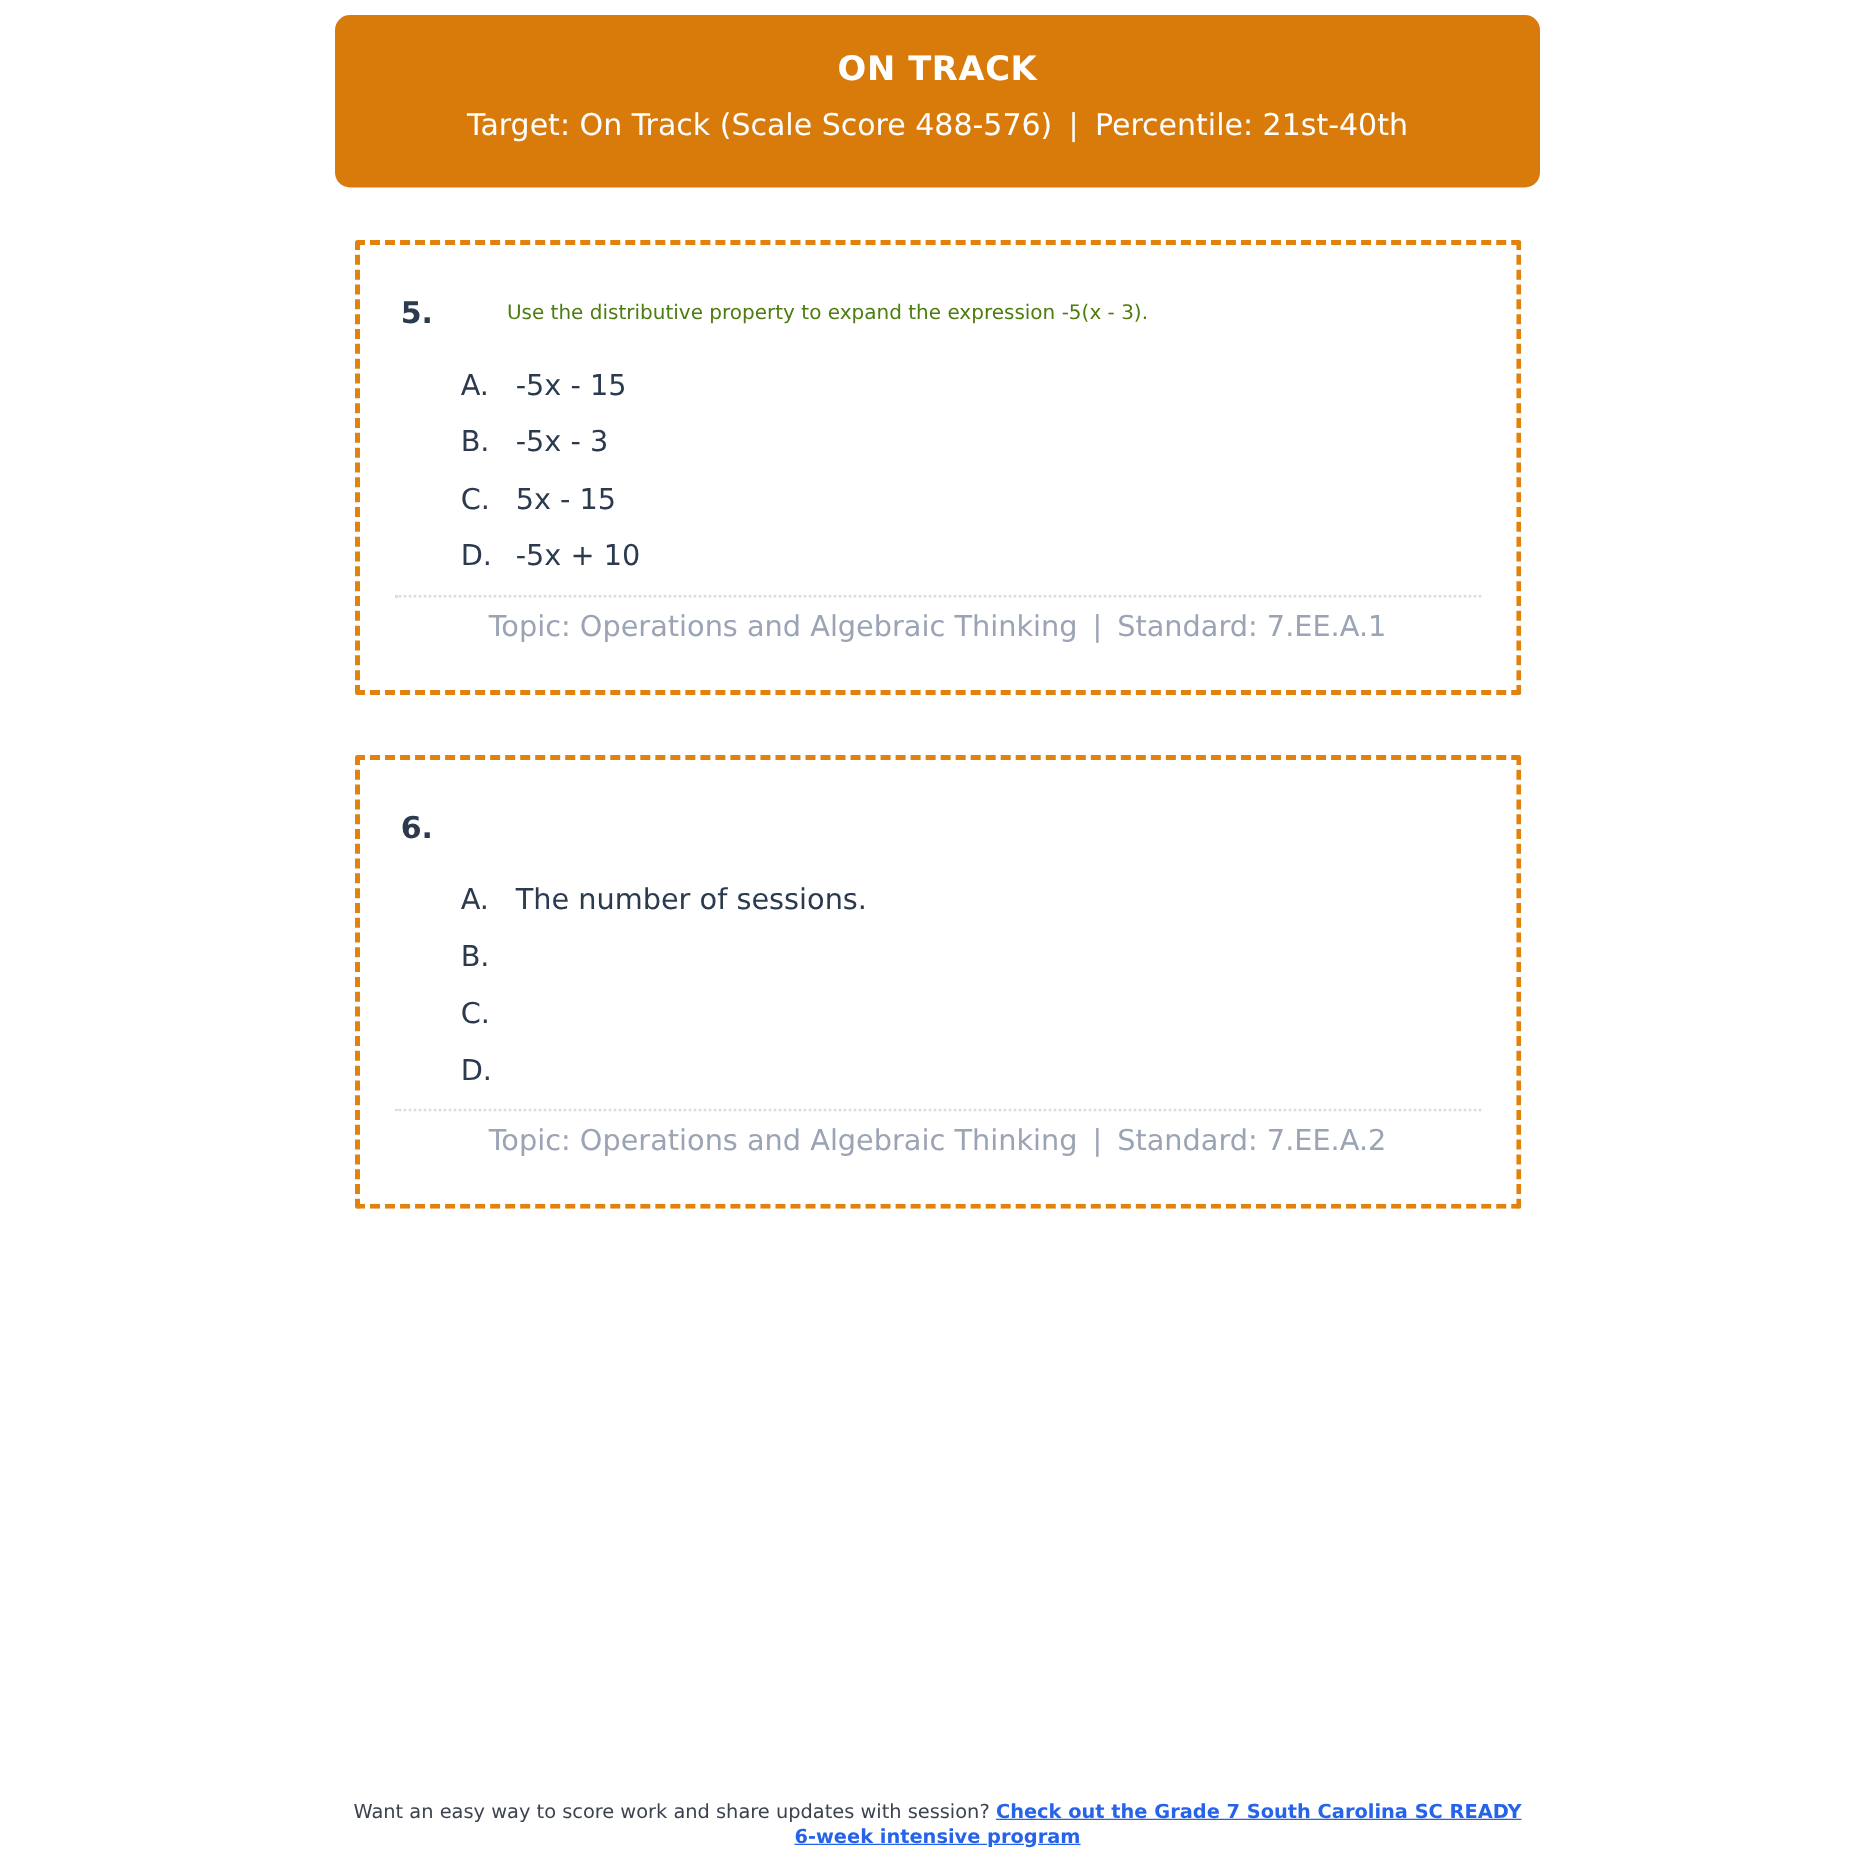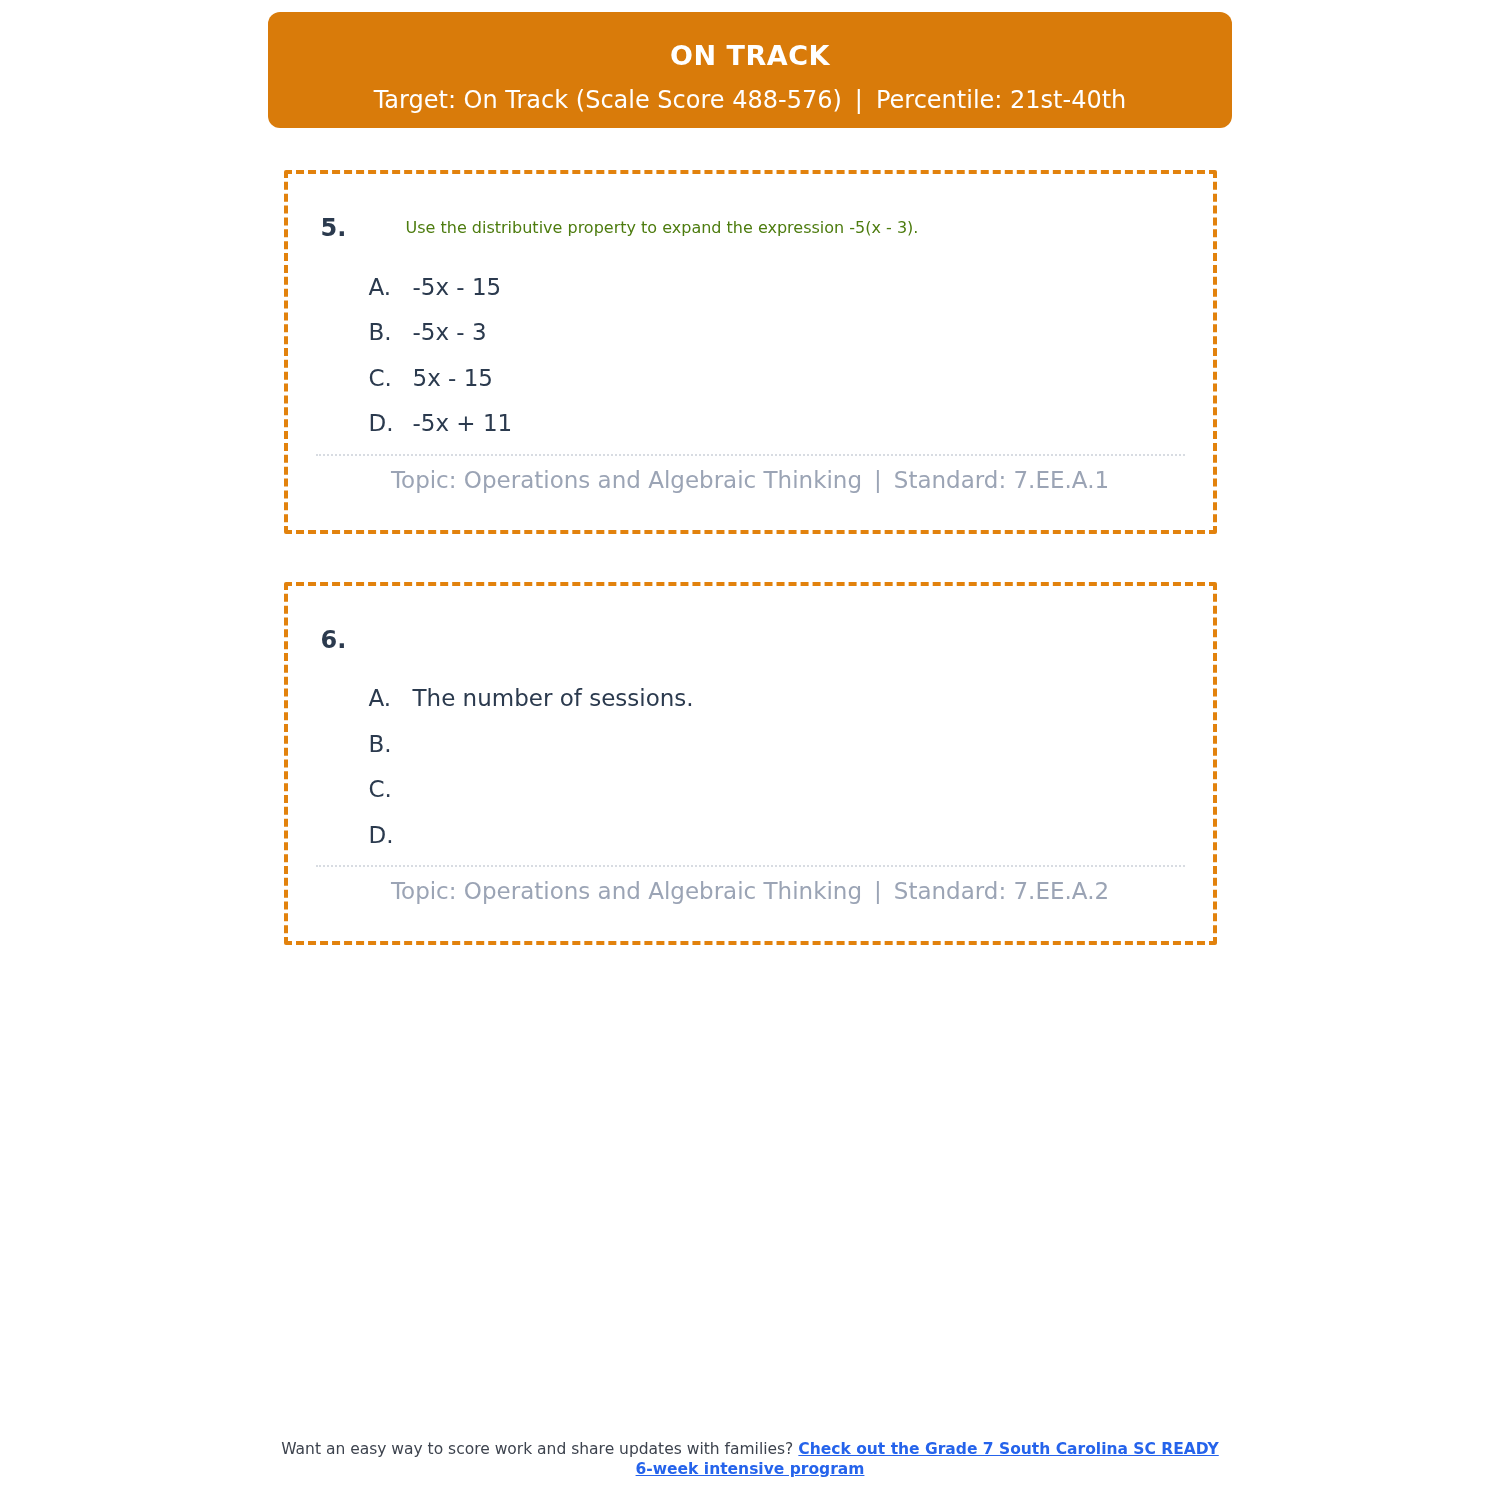--- a/index.html
+++ b/index.html
@@ -17,21 +17,21 @@
   }
 
   
   .banner {
     width: 964px;
     margin: 12px auto 0 auto;
     background: #D97B0A;
     border-radius: 12px;
     color: #ffffff;
     text-align: center;
-    padding: 28px 20px 14px 20px;
+    padding: 28px 20px 36px 20px;
   }
   .banner-title {
     font-size: 27px;
     font-weight: bold;
     letter-spacing: 0.5px;
   }
   .banner-subtitle {
     margin-top: 15px;
     font-size: 24px;
   }
@@ -132,21 +132,21 @@
       <div class="option">
         <span class="opt-letter">B.</span>
         <span class="opt-text">-5x - 3</span>
       </div>
       <div class="option">
         <span class="opt-letter">C.</span>
         <span class="opt-text">5x - 15</span>
       </div>
       <div class="option">
         <span class="opt-letter">D.</span>
-        <span class="opt-text">-5x + 11</span>
+        <span class="opt-text">-5x + 10</span>
       </div>
     </div>
     <div class="divider"></div>
     <div class="meta">
       <span>Topic: Operations and Algebraic Thinking</span><span class="pipe">|</span><span>Standard: 7.EE.A.1</span>
     </div>
   </section>
 
   <section class="card">
     <div class="q-row">
@@ -167,16 +167,16 @@
         <span class="opt-letter">D.</span>
       </div>
     </div>
     <div class="divider"></div>
     <div class="meta">
       <span>Topic: Operations and Algebraic Thinking</span><span class="pipe">|</span><span>Standard: 7.EE.A.2</span>
     </div>
   </section>
 
   <div class="footer">
-    <span>Want an easy way to score work and share updates with families?</span><a class="footer-link" href="#">Check out the Grade 7 South Carolina SC READY 6-week intensive program</a>
+    <span>Want an easy way to score work and share updates with session?</span><a class="footer-link" href="#">Check out the Grade 7 South Carolina SC READY 6-week intensive program</a>
   </div>
 
 </div>
 
 </body></html>

